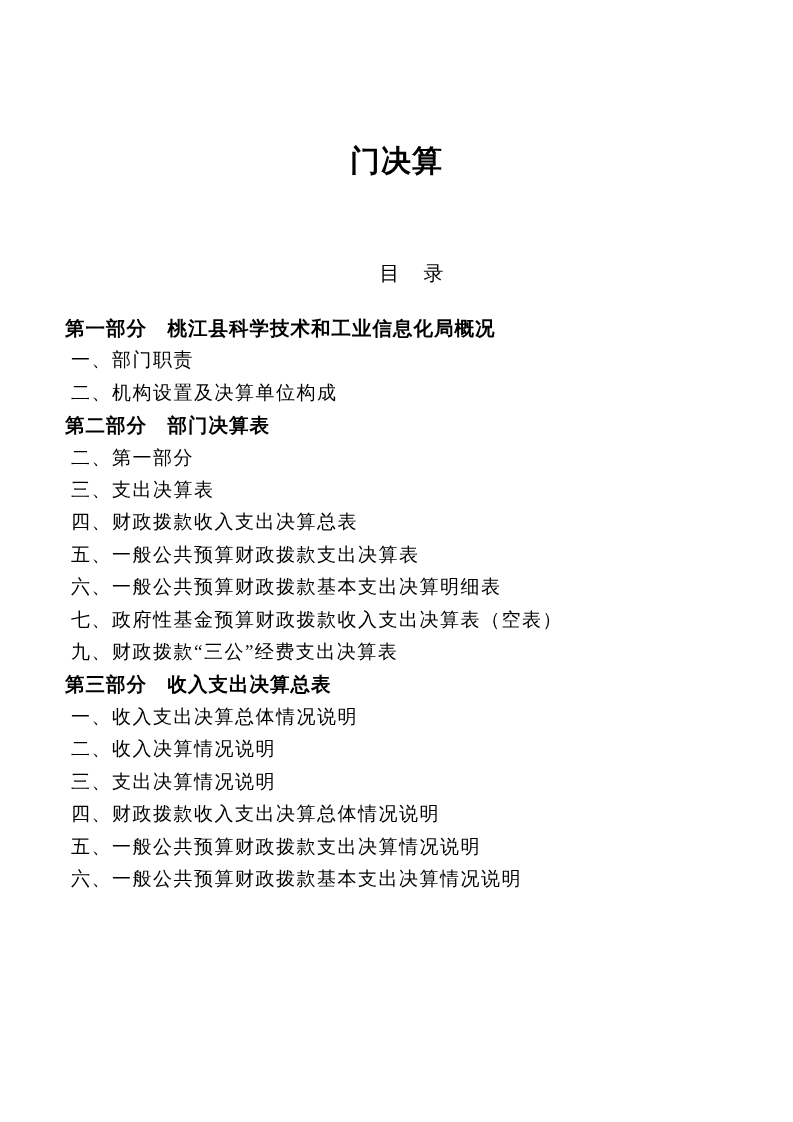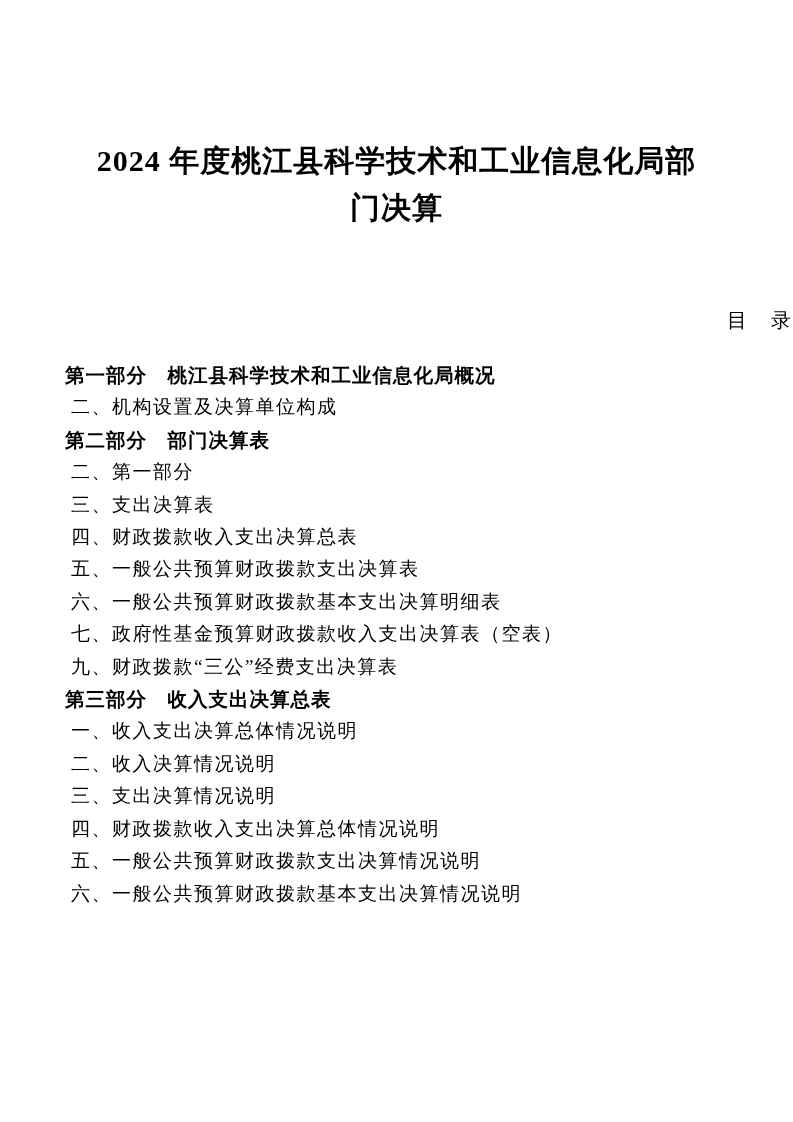--- a/index.html
+++ b/index.html
@@ -24,21 +24,21 @@
     font-weight: bold;
     font-size: 30px;
     line-height: 47px;
     letter-spacing: 1px;
   }
   .doc-title .title-line {
     display: block;
   }
   .toc-heading {
     margin: 76px 0 0 0;
-    text-align: right;
+    text-align: center;
     font-family: "Liberation Serif", "DejaVu Serif", serif;
     font-weight: normal;
     font-size: 20px;
     line-height: 26px;
     letter-spacing: 2px;
     padding-left: 32px;
   }
   .toc {
     margin-top: 26px;
     padding-left: 65px;
@@ -60,28 +60,28 @@
     padding-left: 6px;
     letter-spacing: 1.5px;
   }
 </style>
 </head>
 <body>
 
 <div class="page">
 
   <h1 class="doc-title">
-    <span class="title-line">2024 年度桃江县科学技术和工业信息化局部</span>
     <span class="title-line">门决算</span>
   </h1>
 
   <h2 class="toc-heading">目　录</h2>
 
   <div class="toc">
     <div class="toc-line toc-section">第一部分　桃江县科学技术和工业信息化局概况</div>
+    <div class="toc-line toc-entry">一、部门职责</div>
     <div class="toc-line toc-entry">二、机构设置及决算单位构成</div>
     <div class="toc-line toc-section">第二部分　部门决算表</div>
     <div class="toc-line toc-entry">二、第一部分</div>
     <div class="toc-line toc-entry">三、支出决算表</div>
     <div class="toc-line toc-entry">四、财政拨款收入支出决算总表</div>
     <div class="toc-line toc-entry">五、一般公共预算财政拨款支出决算表</div>
     <div class="toc-line toc-entry">六、一般公共预算财政拨款基本支出决算明细表</div>
     <div class="toc-line toc-entry">七、政府性基金预算财政拨款收入支出决算表（空表）</div>
     <div class="toc-line toc-entry">九、财政拨款“三公”经费支出决算表</div>
     <div class="toc-line toc-section">第三部分　收入支出决算总表</div>

